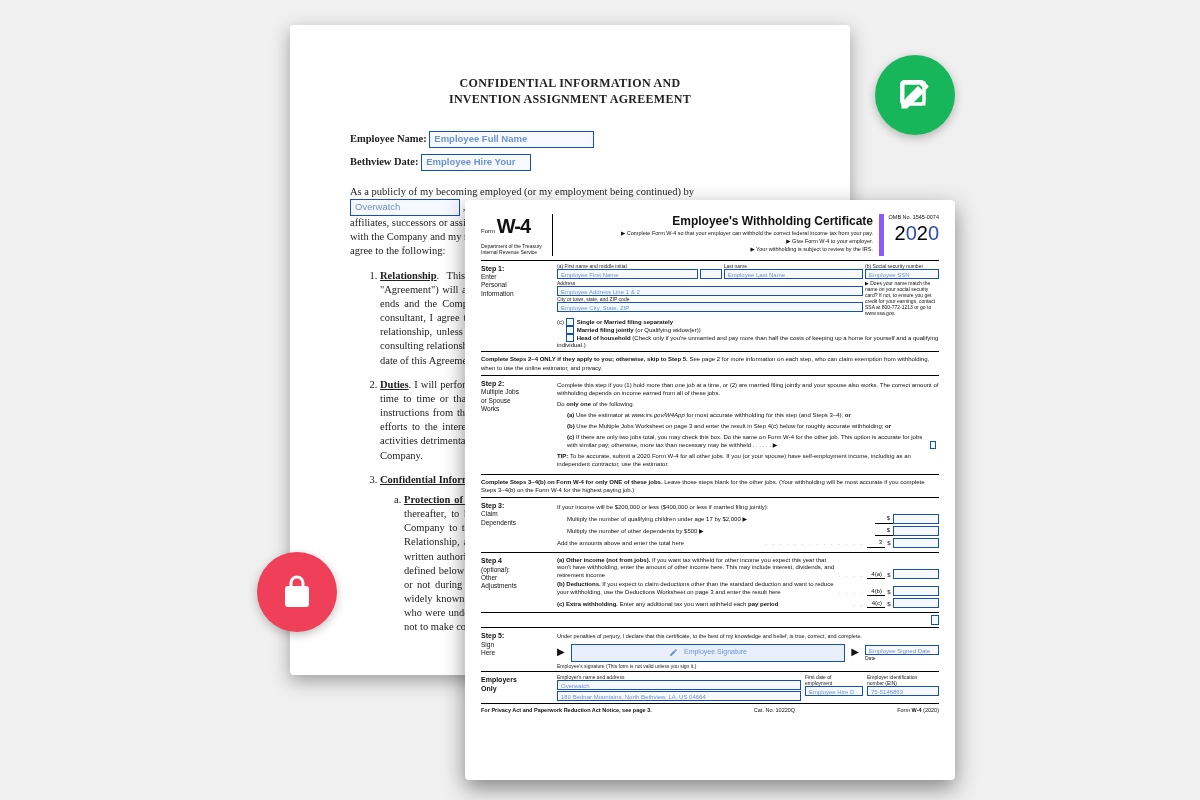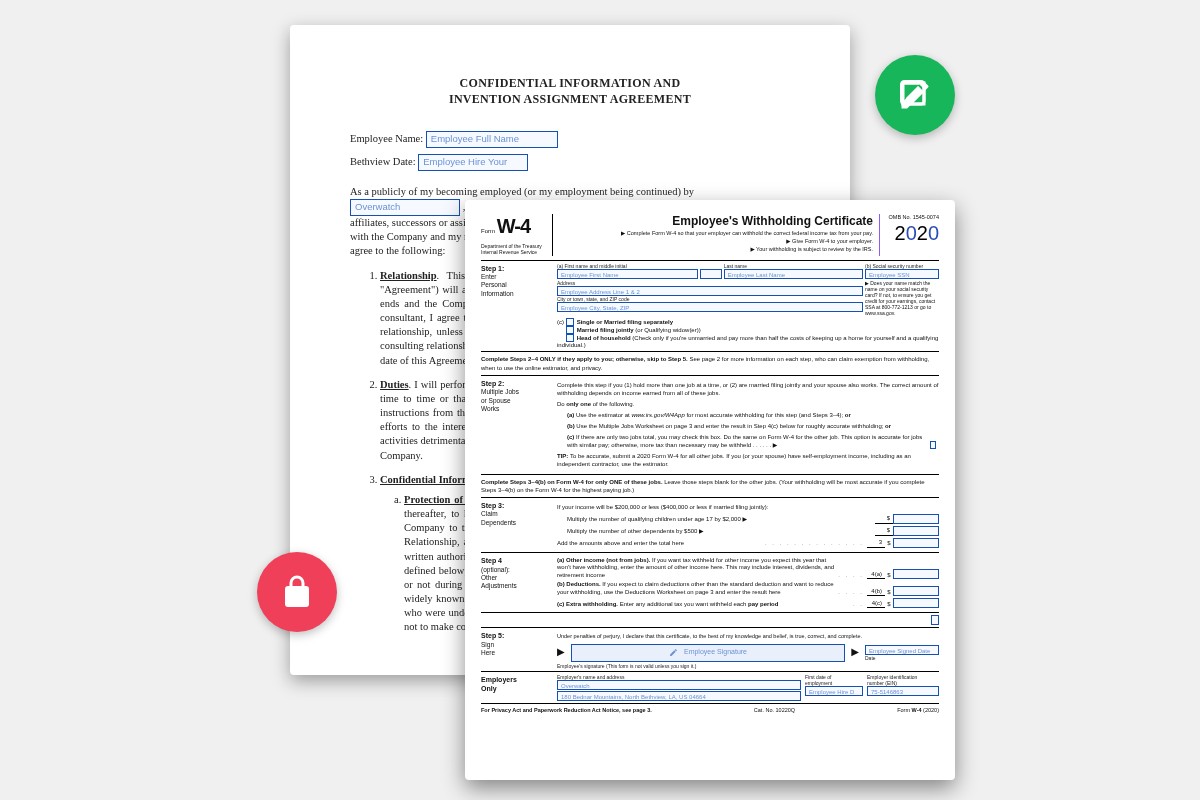--- a/index.html
+++ b/index.html
@@ -29,21 +29,21 @@
     line-height: 1.35;
   }
   .doc-back h1 {
     text-align: center;
     font-size: 12px;
     font-weight: bold;
     letter-spacing: 0.3px;
     margin-bottom: 24px;
   }
   .doc-back .field-row { margin: 6px 0; font-style: italic; font-weight: bold; }
-  .doc-back .field-row span { font-style: normal; font-weight: normal; }
+  .doc-back .field-row span { font-style: normal; font-weight: bold; }
   .fillbox {
     display: inline-block;
     border: 1.5px solid #1550b3;
     color: #6b93d6;
     background: #f6f9ff;
     padding: 1px 4px;
     font-style: normal;
     font-weight: normal;
     font-family: Arial, sans-serif;
     font-size: 9.5px;
@@ -72,21 +72,21 @@
     line-height: 1.25;
   }
   .w4-header { display: flex; border-bottom: 1.5px solid #000; padding-bottom: 4px; }
   .w4-header .left { width: 72px; border-right: 1px solid #000; padding-right:4px;}
   .w4-header .left .form-label { font-size: 6px; }
   .w4-header .left .form-no { font-size: 20px; font-weight: bold; letter-spacing: -1px; }
   .w4-header .left .dept { font-size: 5px; margin-top:4px;}
   .w4-header .mid { flex: 1; text-align: right; padding: 0 6px; }
   .w4-header .mid .title { font-size: 12px; font-weight: bold; }
   .w4-header .mid .sub { font-size: 5.5px; line-height:1.3; margin-top:1px;}
-  .w4-header .right { width: 60px; text-align: right; border-left:1px solid #8b5cf6; }
+  .w4-header .right { width: 60px; text-align: right; border-left:5px solid #8b5cf6; }
   .w4-header .right .omb { font-size: 5.5px; }
   .w4-header .right .year { font-size: 20px; font-weight: normal; color:#000;}
   .w4-header .right .year .yblue { color:#2a4db4;}
 
   .w4-sec { display:flex; border-bottom:1px solid #000; }
   .w4-step-label { width:72px; padding:4px 4px 4px 0; font-size:6.5px; }
   .w4-step-label b { font-size:7px;}
   .w4-step-body { flex:1; padding:2px 0 2px 4px; }
 
   .w4-row { display:flex; gap:2px; margin-bottom:1px; }
@@ -147,21 +147,21 @@
 <div class="stage">
 
   <div class="doc-back">
     <h1>
       <span>CONFIDENTIAL INFORMATION AND</span><br>
       <span>INVENTION ASSIGNMENT AGREEMENT</span>
     </h1>
 
     <div class="field-row">
       <span>Employee Name:</span>
-      <span class="fillbox" style="width:132px">Employee Full Name</span>
+      <span class="fillbox" style="width:165px">Employee Full Name</span>
     </div>
     <div class="field-row">
       <span>Bethview Date:</span>
       <span class="fillbox" style="width:110px">Employee Hire Your</span>
     </div>
 
     <p class="intro">
       <span>As a publicly of my becoming employed (or my employment being continued) by</span>
       <span class="fillbox" style="width:110px">Overwatch</span>
       <span>, a Delaware corporation, or any of its current or future subsidiaries, affiliates, successors or assigns (collectively, the "Company"), and in consideration of my employment with the Company and my receipt of the compensation now and hereafter paid to me by the Company, I agree to the following:</span>

